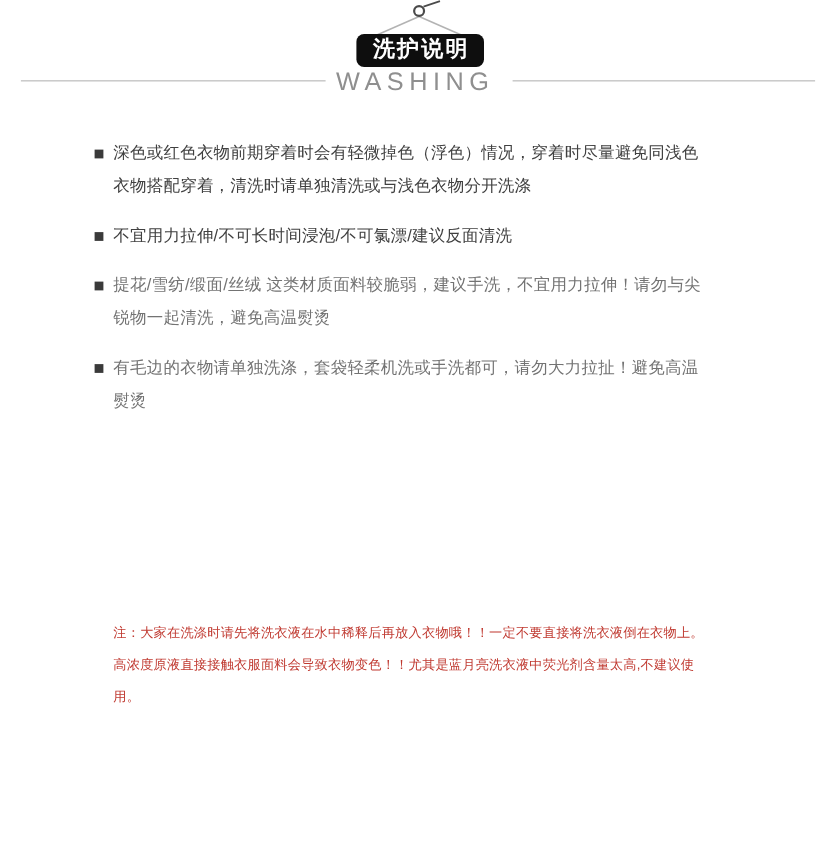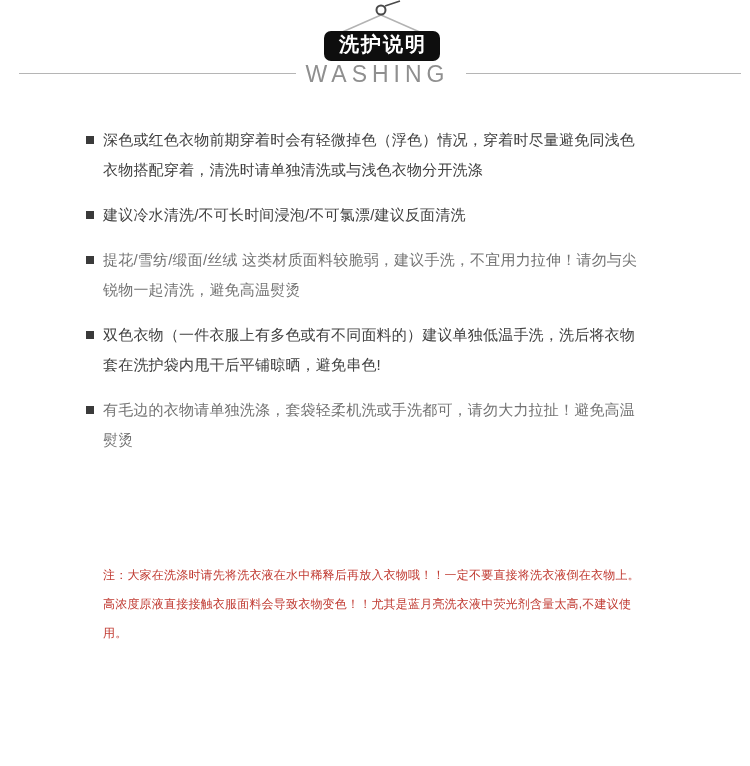--- a/index.html
+++ b/index.html
@@ -95,29 +95,25 @@
   <div class="rule rule-right"></div>
   <div class="subtitle">WASHING</div>
 
   <ul class="care-list">
     <li class="care-item">
       <span class="bullet"></span>
       <span class="care-text">深色或红色衣物前期穿着时会有轻微掉色（浮色）情况，穿着时尽量避免同浅色衣物搭配穿着，清洗时请单独清洗或与浅色衣物分开洗涤</span>
     </li>
     <li class="care-item">
       <span class="bullet"></span>
-      <span class="care-text">建议冷水清洗/不可长时间浸泡/不可氯漂/建议反面清洗</span>
+      <span class="care-text">不宜用力拉伸/不可长时间浸泡/不可氯漂/建议反面清洗</span>
     </li>
     <li class="care-item red">
       <span class="bullet"></span>
       <span class="care-text">提花/雪纺/缎面/丝绒 这类材质面料较脆弱，建议手洗，不宜用力拉伸！请勿与尖锐物一起清洗，避免高温熨烫</span>
-    </li>
-    <li class="care-item">
-      <span class="bullet"></span>
-      <span class="care-text">双色衣物（一件衣服上有多色或有不同面料的）建议单独低温手洗，洗后将衣物套在洗护袋内甩干后平铺晾晒，避免串色!</span>
     </li>
     <li class="care-item red">
       <span class="bullet"></span>
       <span class="care-text">有毛边的衣物请单独洗涤，套袋轻柔机洗或手洗都可，请勿大力拉扯！避免高温熨烫</span>
     </li>
   </ul>
 
   <p class="note">注：大家在洗涤时请先将洗衣液在水中稀释后再放入衣物哦！！一定不要直接将洗衣液倒在衣物上。高浓度原液直接接触衣服面料会导致衣物变色！！尤其是蓝月亮洗衣液中荧光剂含量太高,不建议使用。</p>
 
 </div>

